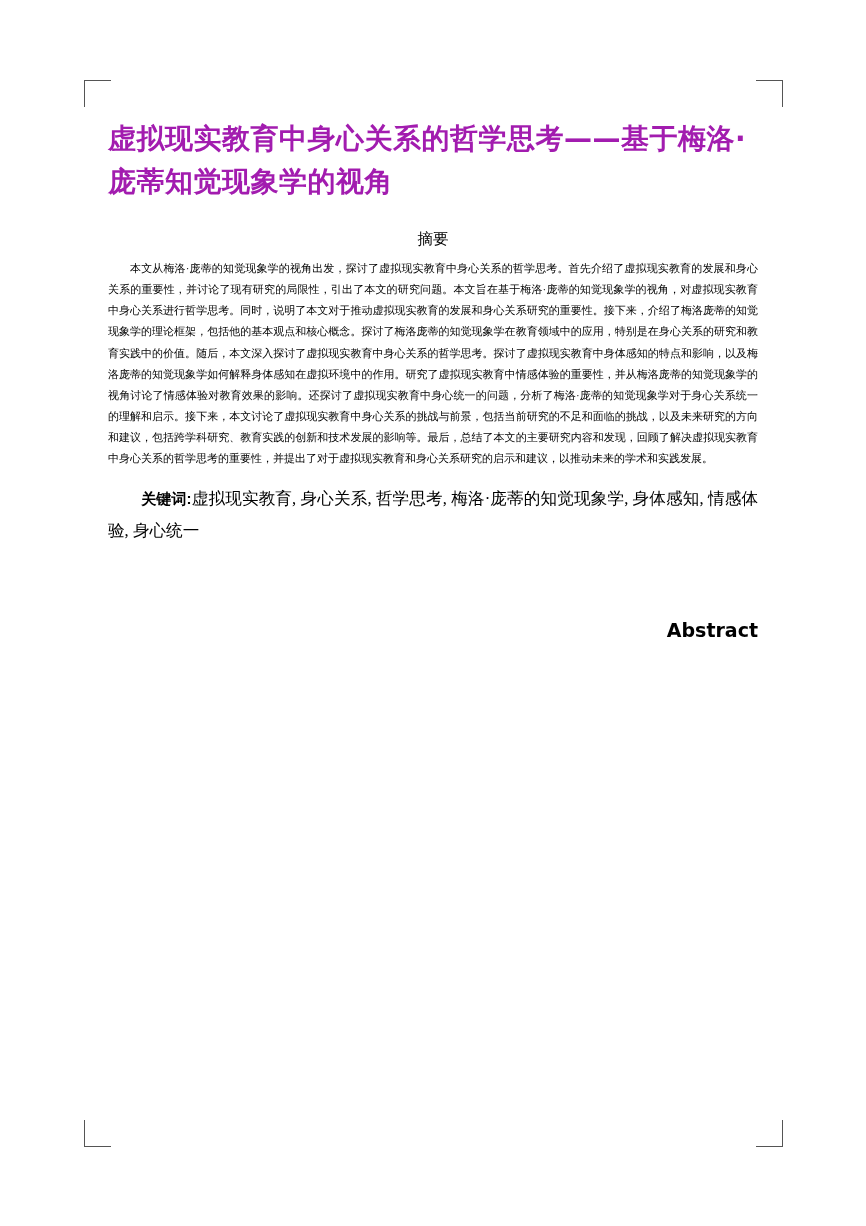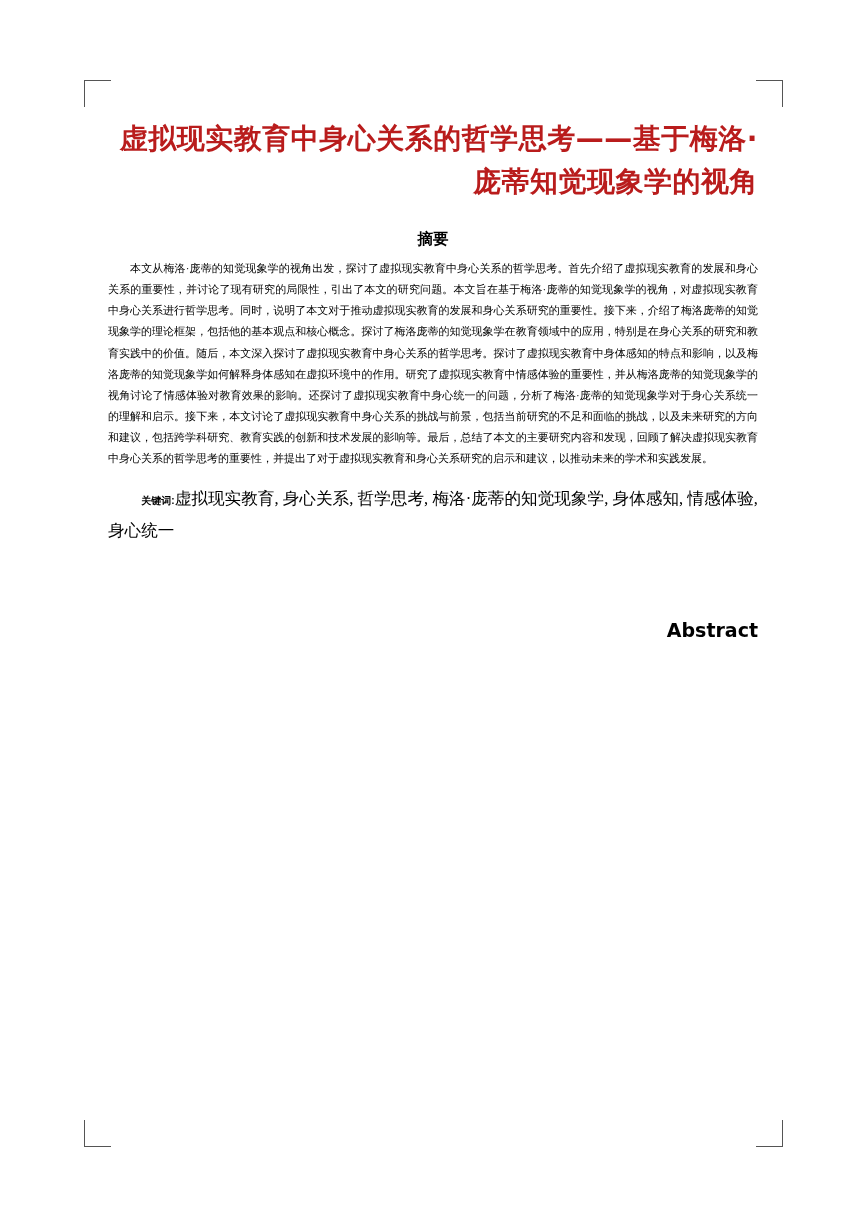--- a/index.html
+++ b/index.html
@@ -39,29 +39,29 @@
     left: 108px;
     top: 118px;
     width: 650px;
   }
 
   .doc-title {
     font-family: "DejaVu Sans", sans-serif;
     font-weight: bold;
     font-size: 28px;
     line-height: 1.52;
-    text-align: right;
+    text-align: left;
     letter-spacing: 0.5px;
     margin: 0 0 26px 0;
-    color: #b91c1c;
+    color: #a21caf;
   }
 
   .section-heading-cn {
     font-family: "DejaVu Sans", sans-serif;
-    font-weight: bold;
+    font-weight: normal;
     font-size: 15.5px;
     text-align: center;
     margin: 0 0 8px 0;
   }
 
   .abstract-cn {
     font-family: "Liberation Serif", serif;
     font-size: 11px;
     line-height: 1.92;
     text-align: justify;
@@ -74,21 +74,21 @@
     font-family: "Liberation Serif", serif;
     font-size: 16.6px;
     line-height: 1.92;
     text-align: justify;
     text-indent: 2em;
     margin: 14px 0 0 0;
   }
   .keywords-label {
     font-family: Liberation Sans, sans-serif;
     font-weight: bold;
-    font-size: 10px;
+    font-size: 15px;
     margin-top: 48px;
   }
 
   .abstract-en-heading {
     font-family: "DejaVu Sans", sans-serif;
     font-weight: bold;
     font-size: 19px;
     text-align: right;
     margin: 72px 0 6px 0;
   }

